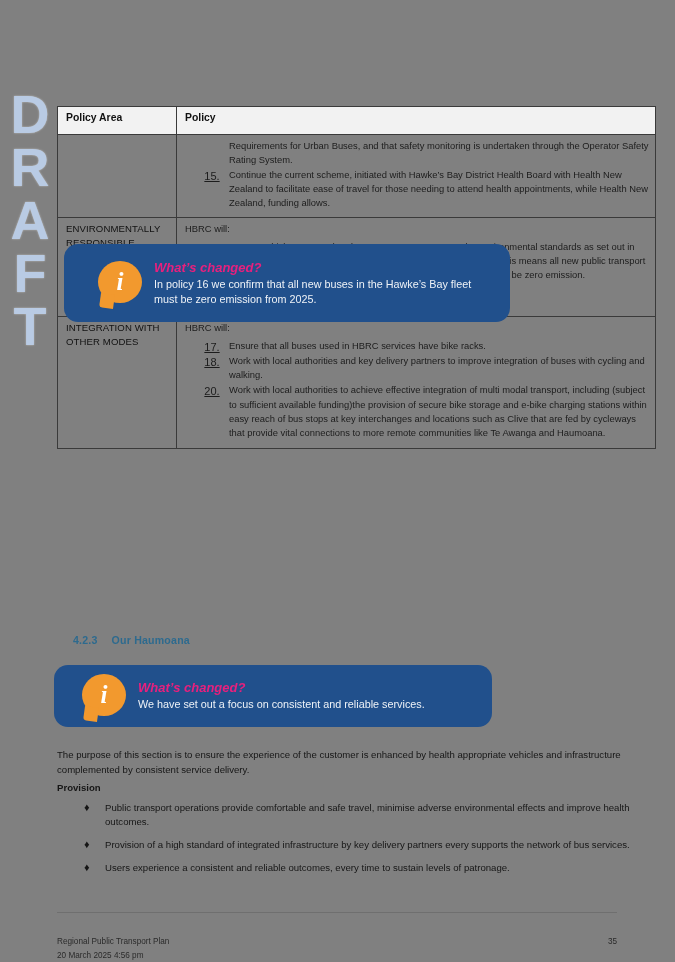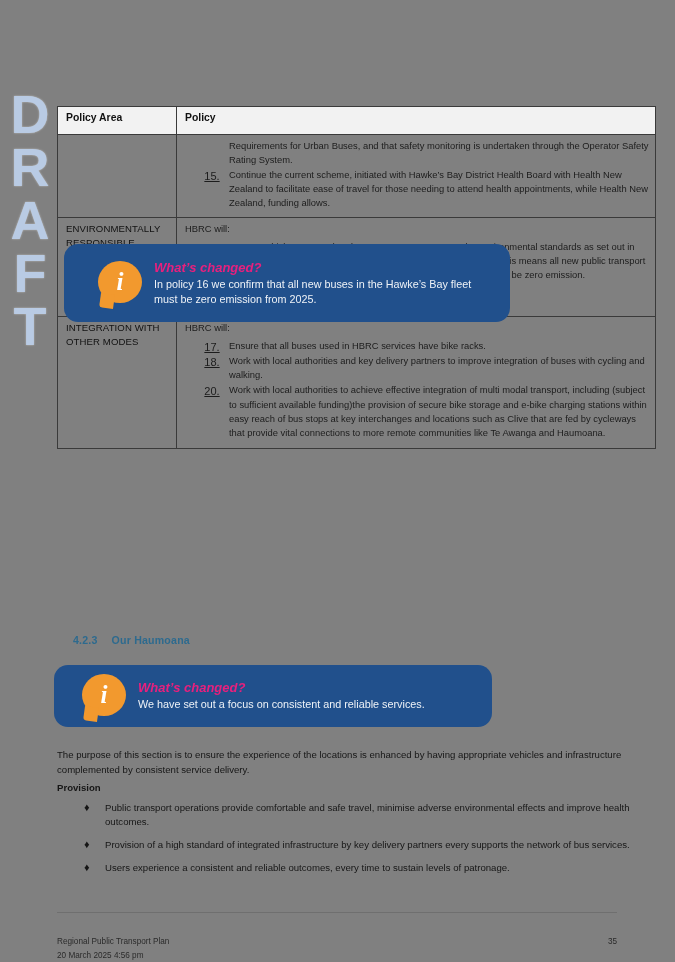--- a/index.html
+++ b/index.html
@@ -372,21 +372,21 @@
       <div class="bubble-tail"></div>
       <div class="bubble-i">i</div>
     </div>
     <div class="callout-body">
       <p class="callout-title">What’s changed?</p>
       <p class="callout-text">We have set out a focus on consistent and reliable services.</p>
     </div>
   </div>
 
   <div class="body-copy">
-    <p>The purpose of this section is to ensure the experience of the locations is enhanced by having appropriate vehicles and infrastructure complemented by consistent service delivery.</p>
+    <p>The purpose of this section is to ensure the experience of the customer is enhanced by health appropriate vehicles and infrastructure complemented by consistent service delivery.</p>
     <p class="objectives-label">Provision</p>
     <ul class="objectives">
       <li>
         <span class="bullet">♦</span>
         <span>Public transport operations provide comfortable and safe travel, minimise adverse environmental effects and improve health outcomes.</span>
       </li>
       <li>
         <span class="bullet">♦</span>
         <span>Provision of a high standard of integrated infrastructure by key delivery partners every supports the network of bus services.</span>
       </li>

